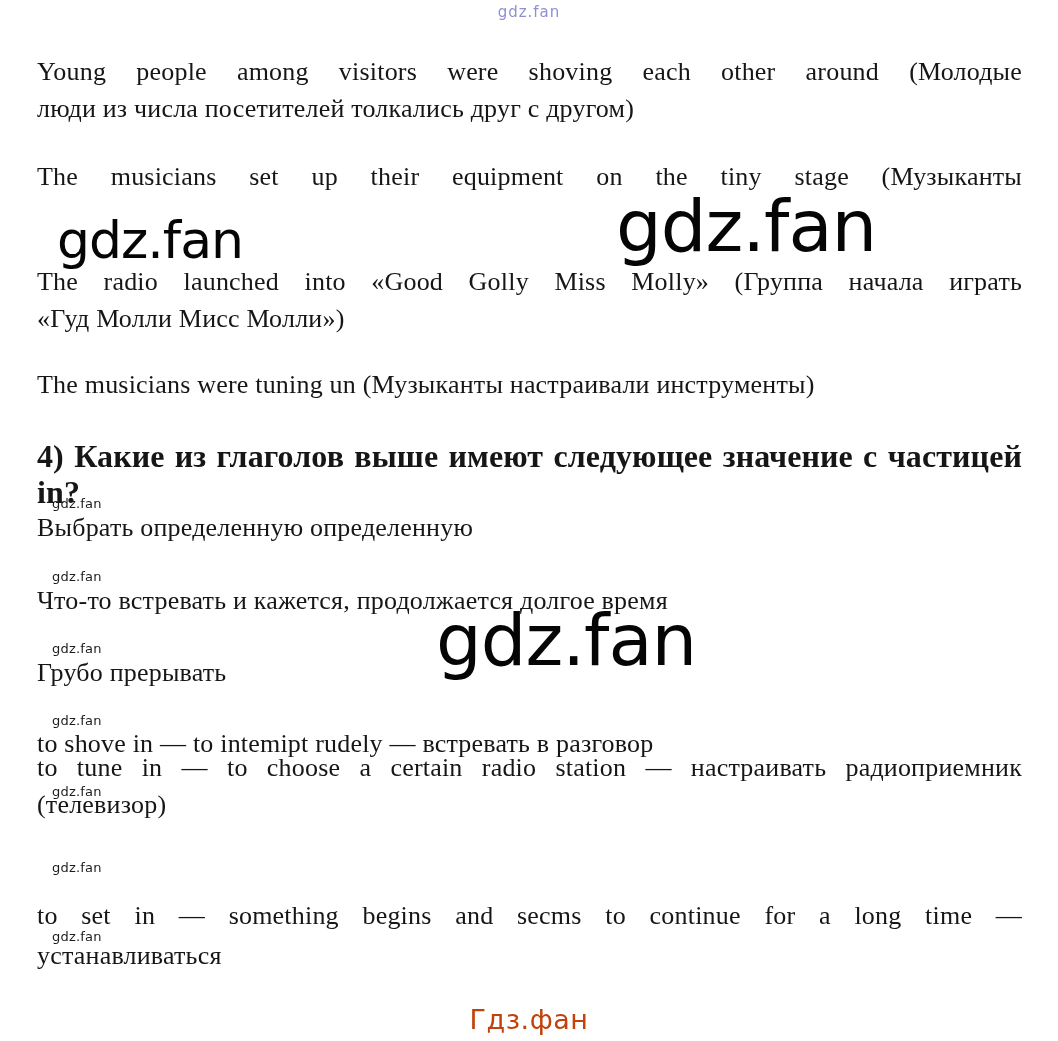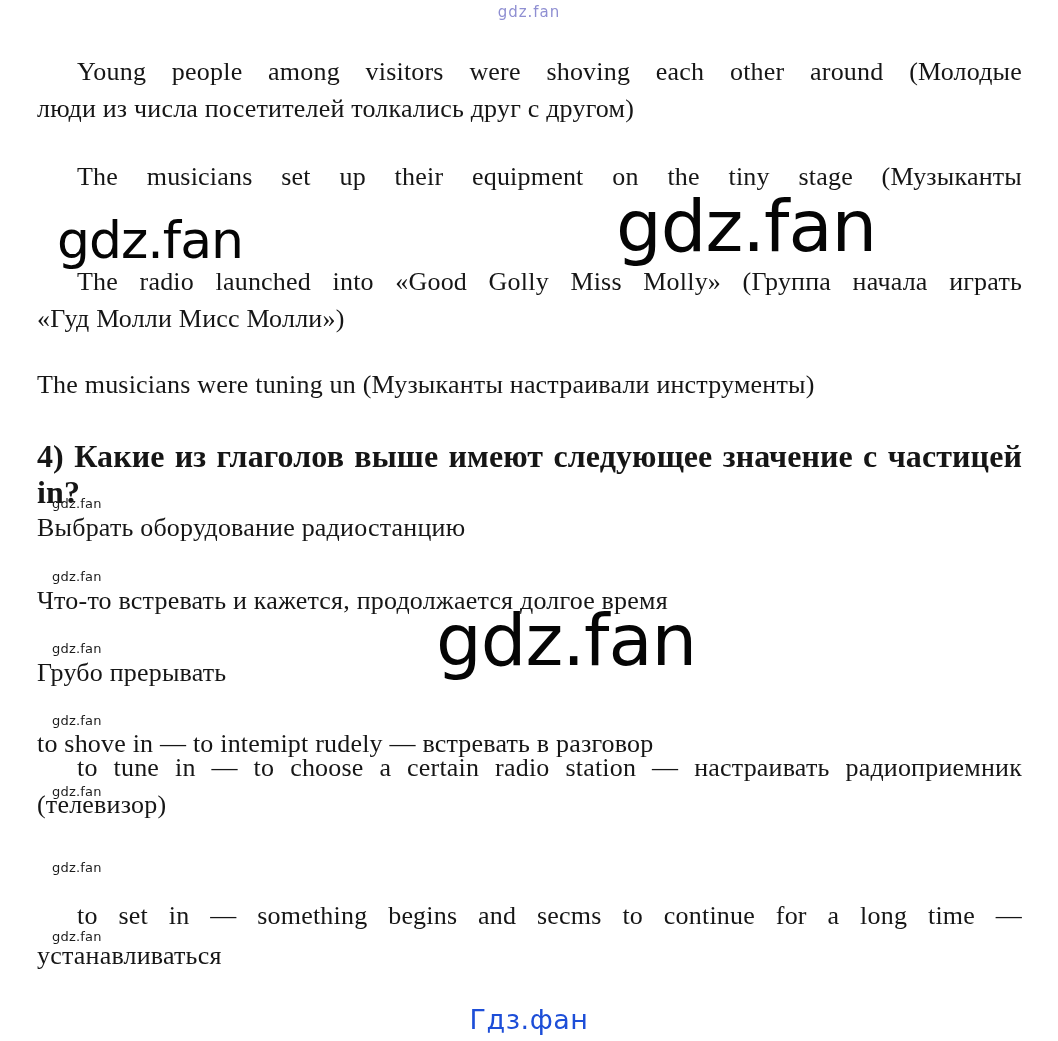--- a/index.html
+++ b/index.html
@@ -9,21 +9,21 @@
   }
   .page{position:absolute;inset:0;background:#ffffff;}
 
   
   .para{
     position:absolute;left:37px;right:36px;
     font-size:26px;line-height:37px;color:#161616;
     letter-spacing:0.2px;
   }
   .para .ln{display:block;white-space:normal;}
-  .para .j{text-align:justify;text-align-last:justify;margin-left:40px;}
+  .para .j{text-align:justify;text-align-last:justify;}
 
   .heading{
     font-weight:bold;font-size:32px;line-height:36px;
     text-align:justify;text-align-last:justify;
     letter-spacing:0.1px;
   }
 
   
   .wm-top{
     position:absolute;top:2px;left:0;right:0;text-align:center;
@@ -39,21 +39,21 @@
   .wm-big-center{left:436px;top:604px;font-size:72px;}
   .wm-small{
     position:absolute;left:52px;
     font-family:"DejaVu Sans", sans-serif;font-size:13px;line-height:14px;
     color:#1c1c1c;letter-spacing:0.2px;white-space:nowrap;
   }
 
   .footer{
     position:absolute;top:1004px;left:0;right:0;text-align:center;
     font-family:"DejaVu Sans", sans-serif;font-size:27px;line-height:32px;
-    color:#1d4ed8;letter-spacing:0.5px;
+    color:#c2410c;letter-spacing:0.5px;
   }
 </style>
 </head>
 <body>
 
 <div class="page">
 
   <div class="wm-top">gdz.fan</div>
 
   <div class="para" style="top:53px">
@@ -74,21 +74,21 @@
   </div>
 
   <div class="para" style="top:366px">
     <span class="ln">The musicians were tuning un (Музыканты настраивали инструменты)</span>
   </div>
 
   <div class="para heading" style="top:438px">4) Какие из глаголов выше имеют следующее значение с частицей in?</div>
 
   <div class="wm-small" style="top:497px">gdz.fan</div>
   <div class="para" style="top:509px">
-    <span class="ln">Выбрать оборудование радиостанцию</span>
+    <span class="ln">Выбрать определенную определенную</span>
   </div>
 
   <div class="wm-small" style="top:570px">gdz.fan</div>
   <div class="para" style="top:582px">
     <span class="ln">Что-то встревать и кажется, продолжается долгое время</span>
   </div>
 
   <div class="wm-big wm-big-center">gdz.fan</div>
 
   <div class="wm-small" style="top:642px">gdz.fan</div>

